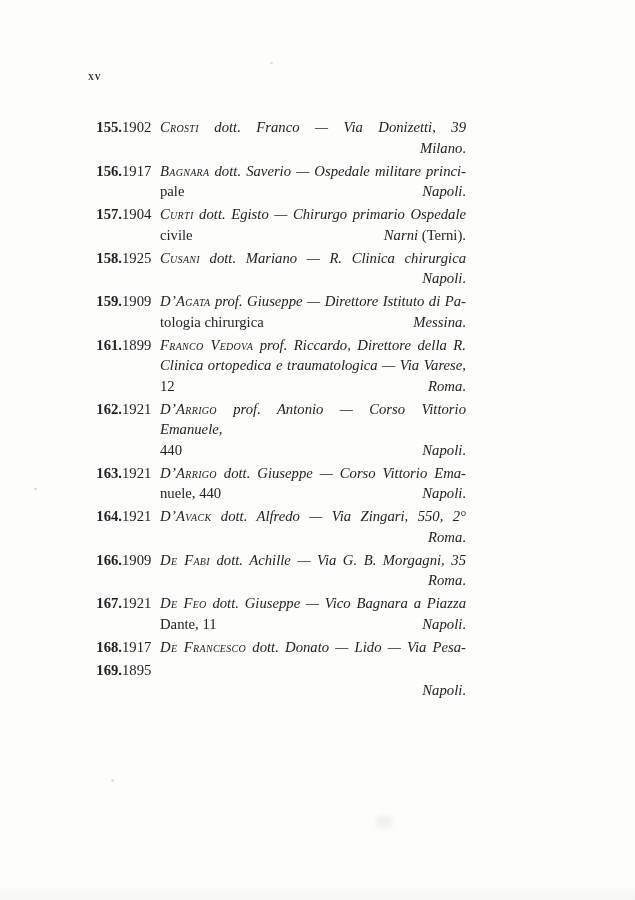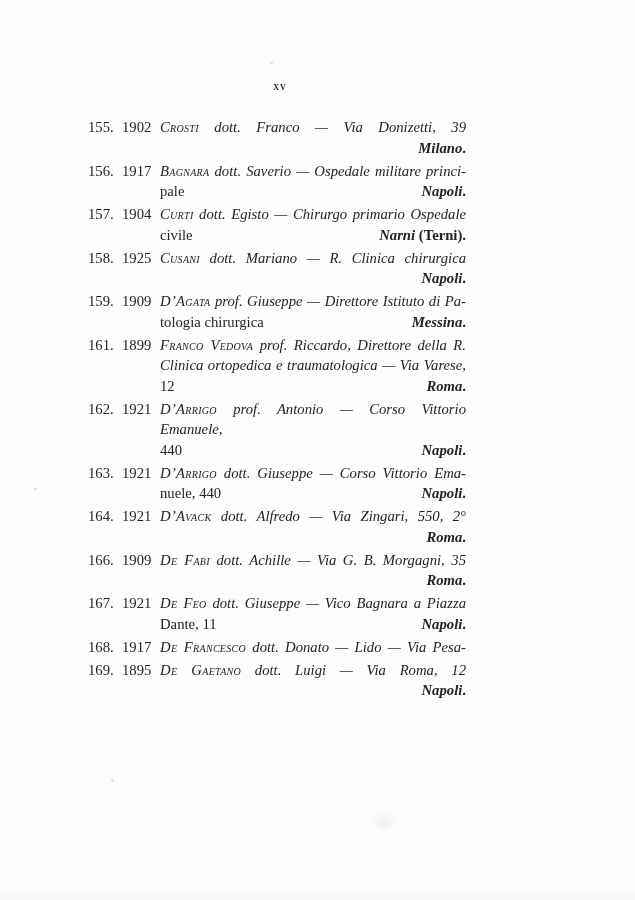--- a/index.html
+++ b/index.html
@@ -25,23 +25,23 @@
     content: "";
     position: absolute;
     left: 0; right: 0; bottom: 0;
     height: 14px;
     background: linear-gradient(to bottom, rgba(0,0,0,0) 0%, rgba(0,0,0,0.03) 100%);
     pointer-events: none;
   }
   .folio {
     position: absolute;
     left: 88px;
-    top: 80px;
+    top: 70px;
     width: 384px;
-    text-align: center;
+    text-align: left;
     font-size: 11.5px;
     font-weight: 700;
     font-variant: small-caps;
     letter-spacing: 1px;
   }
   .entries {
     position: absolute;
     left: 88px;
     top: 117px;
     width: 378px;
@@ -50,21 +50,22 @@
   }
   .entry {
     margin-bottom: 2.5px;
   }
   .line {
     display: flex;
   }
   .num {
     flex: none;
     width: 34px;
-    font-weight: 400;
+    font-weight: 700;
+    text-align: right;
   }
   .year {
     flex: none;
     width: 38px;
   }
   .fl {
     flex: 1 1 auto;
     display: block;
     text-align: justify;
     text-align-last: justify;
@@ -78,21 +79,20 @@
   .cont, .lastline {
     padding-left: 72px;
   }
   .lastline {
     justify-content: space-between;
   }
   .city {
     font-style: italic;
     white-space: nowrap;
     margin-left: auto;
-    font-weight: bold;
   }
   .city .crest {
     font-style: normal;
   }
   .speck {
     position: absolute;
     border-radius: 50%;
     background: #8a8a8a;
     pointer-events: none;
   }
@@ -263,21 +263,20 @@
         <span class="num">168.</span>
         <span class="year">1917</span>
         <span class="fl"><span class="sc">De Francesco</span><span class="rest"> dott. Donato — Lido — Via Pesa-</span></span>
       </div>
     </div>
 
     <div class="entry">
       <div class="line first">
         <span class="num">169.</span>
         <span class="year">1895</span>
-        <span class="fl"><span class="sc">De Gaetano</span><span class="rest"> dott. Luigi — Via Roma, 12</span></span>
       </div>
       <div class="line lastline">
         <span class="leftpart"></span>
         <span class="city"><i class="cit">Napoli</i><span class="crest">.</span></span>
       </div>
     </div>
   </div>
 
   <span class="speck s1"></span>
   <span class="speck s2"></span>

